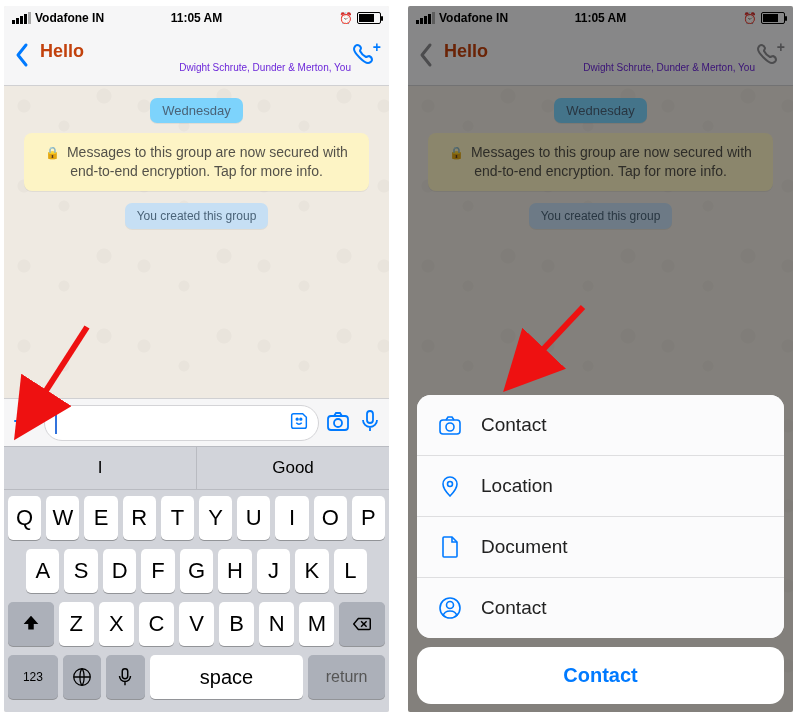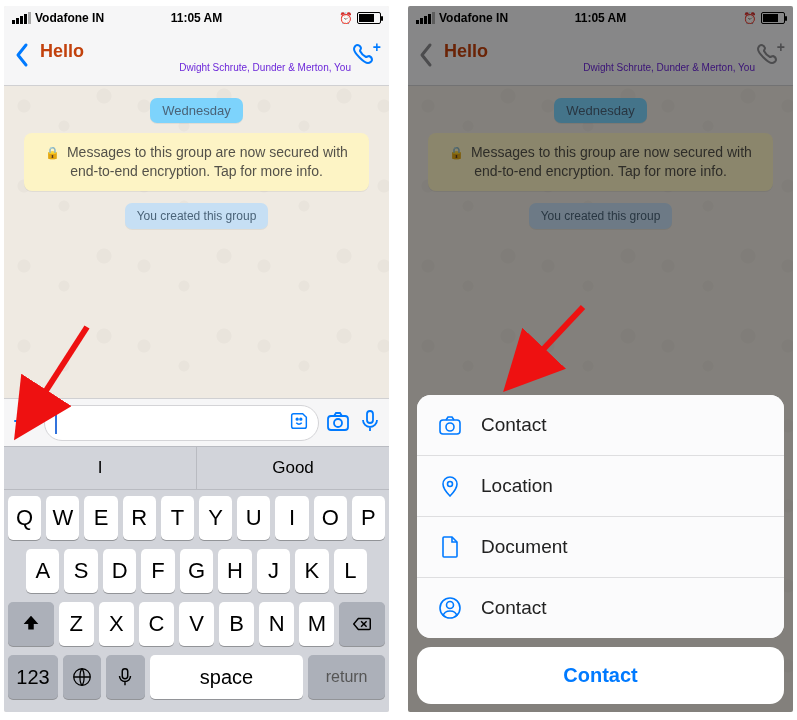--- a/index.html
+++ b/index.html
@@ -166,21 +166,21 @@
     font-size:22px; color:#000; font-weight:400;
     flex: 1;
     min-width: 0;
   }
   .key-special {
     background:#acb0b9; color:#000;
   }
   .key-space { flex: 4; font-size: 20px;}
   .key-return { flex: 2; font-size: 16px; background:#acb0b9; color:#555;}
   .key-shift, .key-del { flex: 1.3; font-size:18px;}
-  .key-123 { flex:1.3; font-size:20px;}
+  .key-123 { flex:1.3; font-size:12px;}
   .key-globe, .key-micbtn { flex:1; }
   .kbd-row.bottom .key { height: 44px;}
   .kbd svg { width: 22px; height: 22px; }
   
   .sheet {
     position: absolute; left: 9px; right: 9px; bottom: 8px;
     z-index: 10;
   }
   .sheet-group {
     background: #f6f6f8; border-radius: 14px; overflow:hidden;

